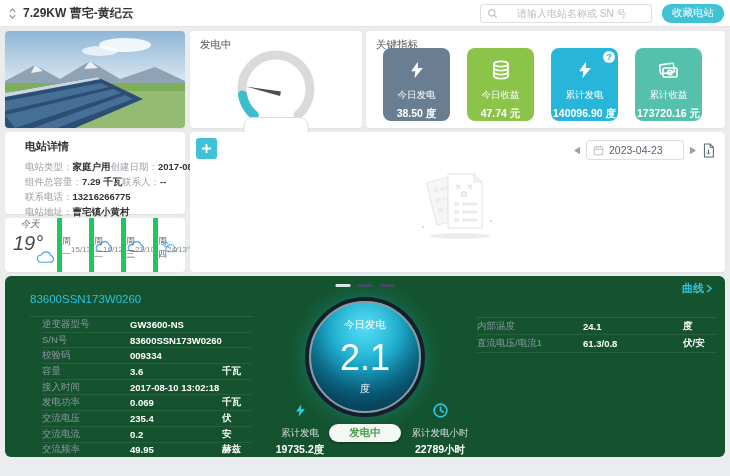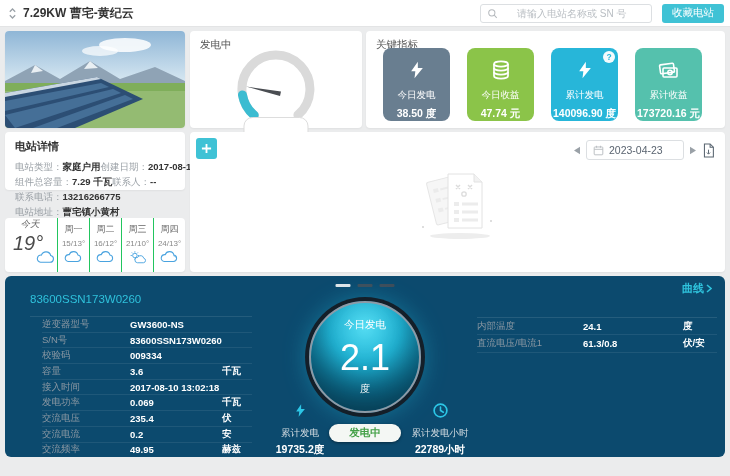--- a/index.html
+++ b/index.html
@@ -7,67 +7,67 @@
   .card { position:absolute; background:#fff; border-radius:4px; box-shadow:0 1px 2px rgba(0,0,0,.05); }
 
   
   .topbar { position:absolute; left:0; top:0; width:730px; height:27px; background:#fff; border-bottom:1px solid #e3e4e5; display:flex; align-items:center; justify-content:space-between; padding:0 6px 0 8px; }
   .topbar-left { display:flex; align-items:center; gap:6px; }
   .page-title { font-size:12px; font-weight:bold; color:#333; }
   .topbar-right { display:flex; align-items:center; gap:10px; }
   .searchbox { display:flex; align-items:center; gap:19px; width:172px; height:19px; border:1px solid #dcdfe2; border-radius:3px; background:#fff; padding:0 6px; }
   .searchbox input { border:none; outline:none; flex:1; font-size:10px; color:#666; font-family:"Liberation Sans",sans-serif; }
   .searchbox input::placeholder { color:#b9bec3; }
-  .collect-btn { height:19px; padding:0 10px; background:#3fc2d5; color:#fff; font-size:10.5px; border:none; border-radius:3px; cursor:pointer; }
+  .collect-btn { height:19px; padding:0 10px; background:#3fc2d5; color:#fff; font-size:10.5px; border:none; border-radius:9px; cursor:pointer; }
 
   
   .photo-card { left:5px; top:31px; width:180px; height:97px; overflow:hidden; }
   .gauge-card { left:190px; top:31px; width:172px; height:97px; }
   .card-title { position:absolute; left:10px; top:7px; font-size:10.5px; color:#555; }
   .gauge-pill { position:absolute; left:50%; transform:translateX(-50%); top:86px; border:1px solid #ddd; border-radius:9px; padding:18px 9px; font-size:10px; color:#777; background:#fff; white-space:nowrap;text-decoration:underline; }
   .kpi-card { left:366px; top:31px; width:359px; height:97px; }
   .kpi-row { position:absolute; left:17px; top:17px; display:flex; gap:17px; }
   .kpi-tile { position:relative; width:67px; height:73px; border-radius:8px; color:#fff; display:flex; flex-direction:column; align-items:center; justify-content:flex-start; padding-top:9px; }
   .kpi-ic { height:26px; display:flex; align-items:center; }
   .kpi-label { font-size:9.5px; margin-top:6px; }
   .kpi-value { font-size:10.5px; font-weight:bold; margin-top:5px; }
   .kpi-badge { position:absolute; top:3px; right:3px; width:12px; height:12px; border-radius:50%; background:rgba(255,255,255,.95); color:#27b6d9; font-size:8.5px; font-weight:bold; display:flex; align-items:center; justify-content:center; }
 
   
-  .details-card { left:5px; top:132px; width:180px; height:58px; padding:7px 10px; }
+  .details-card { left:5px; top:132px; width:180px; height:82px; padding:7px 20px; }
   .details-title { font-size:11px; font-weight:bold; color:#333; }
   .dgrid { margin-top:5px; font-size:9.5px; line-height:15px; }
   .drow { display:flex; }
   .dcell { display:flex; white-space:nowrap; }
   .dcell.c1 { width:97px; }
   .dlabel { color:#9aa0a6; }
   .dvalue { color:#333; font-weight:bold; }
 
   
   .weather-card { left:5px; top:218px; width:180px; height:54px; display:flex; }
   .w-today { width:52px; position:relative; padding:0 0 0 8px;font-style:italic; }
   .w-today-label { font-size:9.5px; color:#666; text-align:center; width:34px; }
   .w-today-temp { font-size:20px; color:#4a4a4a; font-weight:400; margin-top:1px; }
   .w-today-icon { position:absolute; right:0; bottom:3px; }
-  .w-day { width:32px; border-left:1px solid #22c55e; display:flex; flex-direction:column; align-items:center; padding-top:5px; }
+  .w-day { width:32px; border-left:5px solid #22c55e; display:flex; flex-direction:row; align-items:center; padding-top:5px; }
   .w-day-label { font-size:9px; color:#666; }
   .w-day-temp { font-size:8px; color:#888; margin-top:3px; }
   .w-day-icon { margin-top:2px; }
 
   
   .chart-card { left:190px; top:132px; width:535px; height:140px; }
   .plus-btn { position:absolute; left:6px; top:6px; width:21px; height:21px; background:#3fc2d5; border:none; border-radius:3px; color:#fff; display:flex; align-items:center; justify-content:center; cursor:pointer; }
   .date-row { position:absolute; right:10px; top:8px; display:flex; align-items:center; gap:6px; }
   .nav-arrow { background:none; border:none; padding:0; cursor:pointer; display:flex; }
   .date-input { display:flex; align-items:center; gap:5px; width:98px; height:20px; border:1px solid #dcdfe2; border-radius:3px; padding:0 6px; }
   .date-input span { font-size:10.5px; color:#5a6470; }
   .empty-illus { position:absolute; left:50%; top:32px; transform:translateX(-50%); }
 
   
-  .dark-panel { position:absolute; left:5px; top:276px; width:720px; height:181px; background:#0c4a6e; border-radius:6px; }
+  .dark-panel { position:absolute; left:5px; top:276px; width:720px; height:181px; background:#14532d; border-radius:6px; }
   .dash-group { position:absolute; left:50%; top:8px; transform:translateX(-50%); display:flex; gap:7px; }
   .dash { width:15px; height:3px; border-radius:1px; background:#3f4c59; border:none; padding:0; cursor:pointer; }
   .dash.active { background:#e2e6e9; }
   .curve-link { position:absolute; right:13px; top:5px; color:#2fc2dc; font-size:11px; font-weight:bold; text-decoration:none; display:flex; align-items:center; gap:2px; cursor:pointer; }
   .sn-tab { position:absolute; left:25px; top:17px; color:#2fc2dc; font-size:11.5px; cursor:pointer; }
   .spec-table { position:absolute; left:25px; top:40px; width:222px; border-top:1px solid rgba(255,255,255,.10); }
   .spec-row { display:flex; align-items:center; height:15.7px; border-bottom:1px solid rgba(255,255,255,.08); font-size:9.5px;margin-left:12px; }
   .spec-label { width:88px; color:#8a97a2; }
   .spec-value { flex:1; color:#fff; font-weight:bold; }
   .spec-unit { width:30px; color:#fff; font-weight:bold; }

